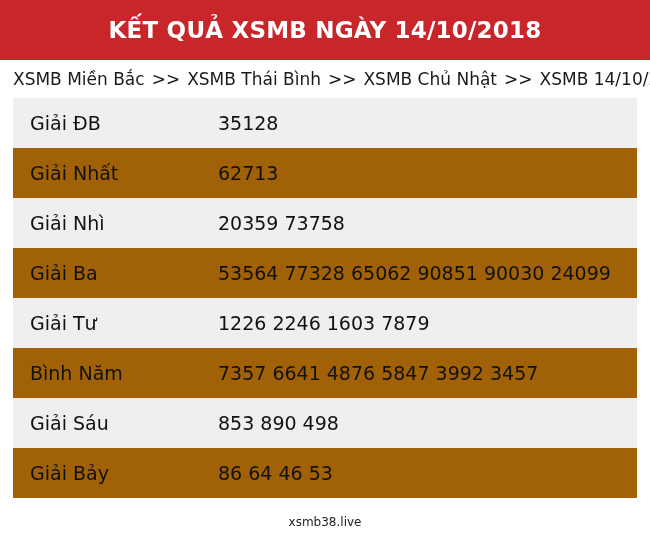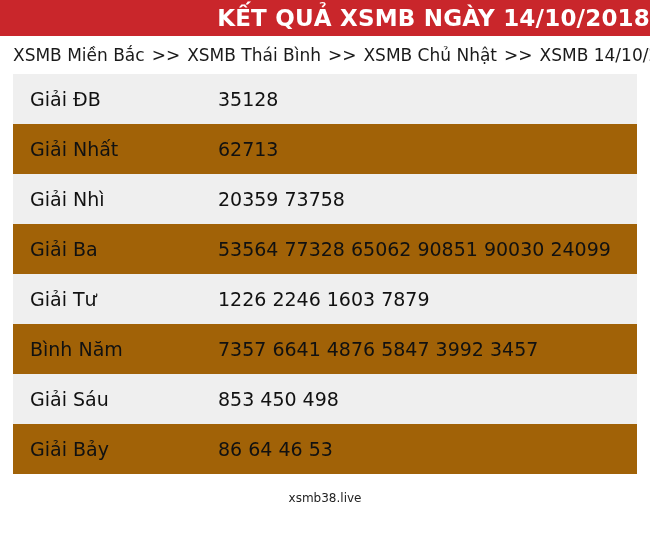--- a/index.html
+++ b/index.html
@@ -4,25 +4,25 @@
 <style>
   * { margin: 0; padding: 0; box-sizing: border-box; }
   html, body {
     width: 650px; height: 550px;
     background: #ffffff;
     font-family: "DejaVu Sans", "Liberation Sans", sans-serif;
     color: #111111;
     overflow: hidden;
   }
   .header {
-    height: 36px;
+    height: 60px;
     background: #c9262b;
     display: flex;
     align-items: center;
-    justify-content: flex-end;
+    justify-content: center;
   }
   .header .title {
     color: #ffffff;
     font-size: 23px;
     font-weight: bold;
     letter-spacing: 0.2px;
     white-space: nowrap;
   }
   .breadcrumb {
     height: 38px;
@@ -103,21 +103,21 @@
   <div class="row">
     <span class="label">Giải Tư</span>
     <span class="numbers">1226 2246 1603 7879</span>
   </div>
   <div class="row">
     <span class="label">Bình Năm</span>
     <span class="numbers">7357 6641 4876 5847 3992 3457</span>
   </div>
   <div class="row">
     <span class="label">Giải Sáu</span>
-    <span class="numbers">853 450 498</span>
+    <span class="numbers">853 890 498</span>
   </div>
   <div class="row">
     <span class="label">Giải Bảy</span>
     <span class="numbers">86 64 46 53</span>
   </div>
 </div>
 
 <div class="footer">
   <span>xsmb38.live</span>
 </div>

